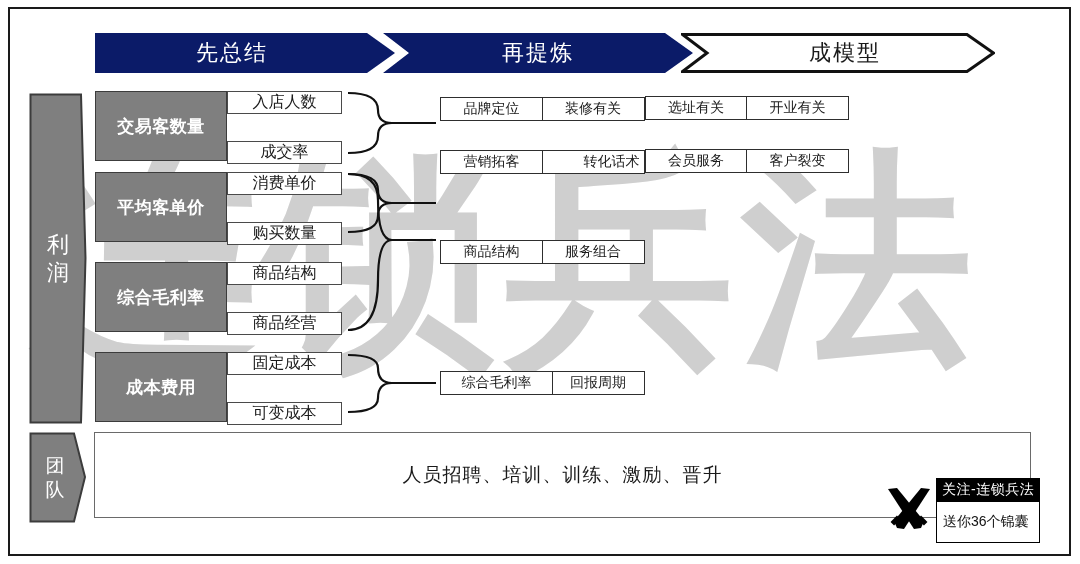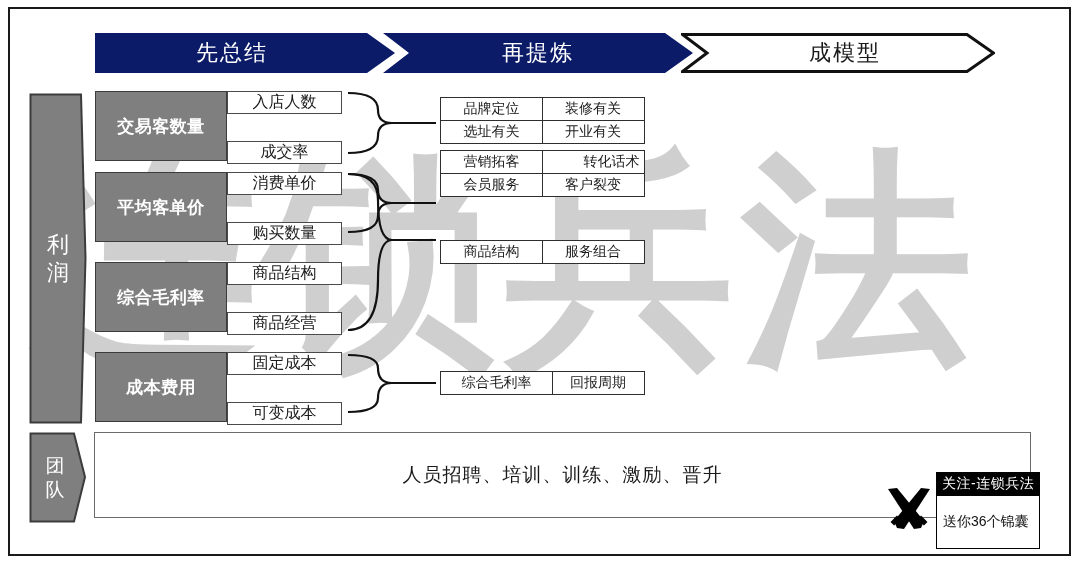--- a/index.html
+++ b/index.html
@@ -191,21 +191,21 @@
     font-size: 16px;
     color: #1a1a1a;
   }
   .cat-sub:first-child { margin-top: 0; }
 
   
   .detail-grid {
     position: absolute;
     z-index: 4;
     display: flex;
-    flex-direction: column;
+    flex-direction: row;
   }
   .detail-row {
     display: flex;
     margin-top: -1.5px;
   }
   .detail-row:first-child { margin-top: 0; }
   .detail-cell {
     background: #ffffff;
     border: 1.5px solid #2e2e2e;
     box-sizing: border-box;
@@ -276,21 +276,21 @@
     font-size: 14px;
     font-weight: normal;
     padding: 3px 6px;
     letter-spacing: 0.5px;
     white-space: nowrap;
   }
   .logo-bottom {
     background: #ffffff;
     color: #111111;
     font-size: 14px;
-    padding: 17px 6px;
+    padding: 11px 6px;
     border: 1.5px solid #000000;
     border-top: none;
     box-sizing: border-box;
     white-space: nowrap;
   }
 </style>
 </head>
 <body>
 
 <div id="slide">

